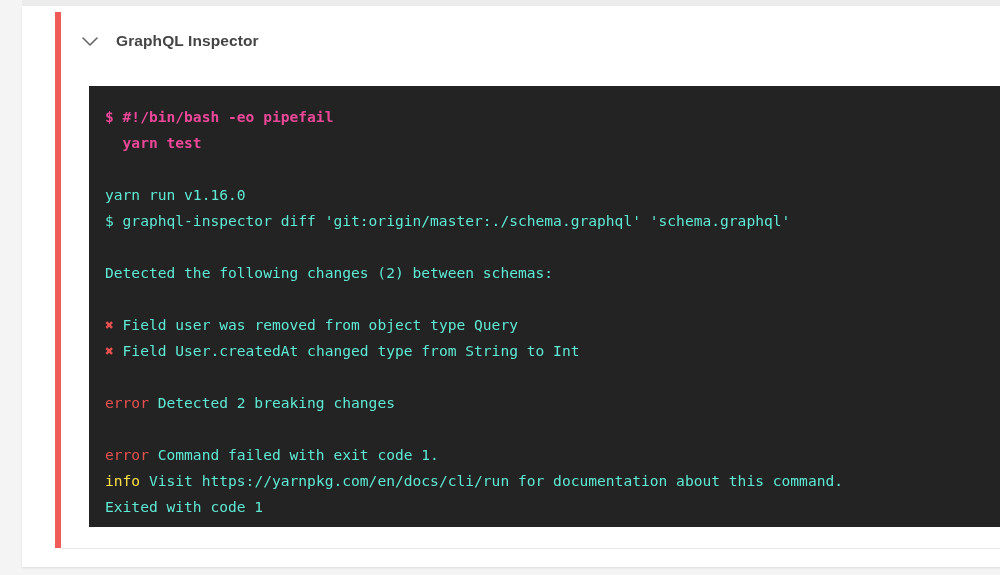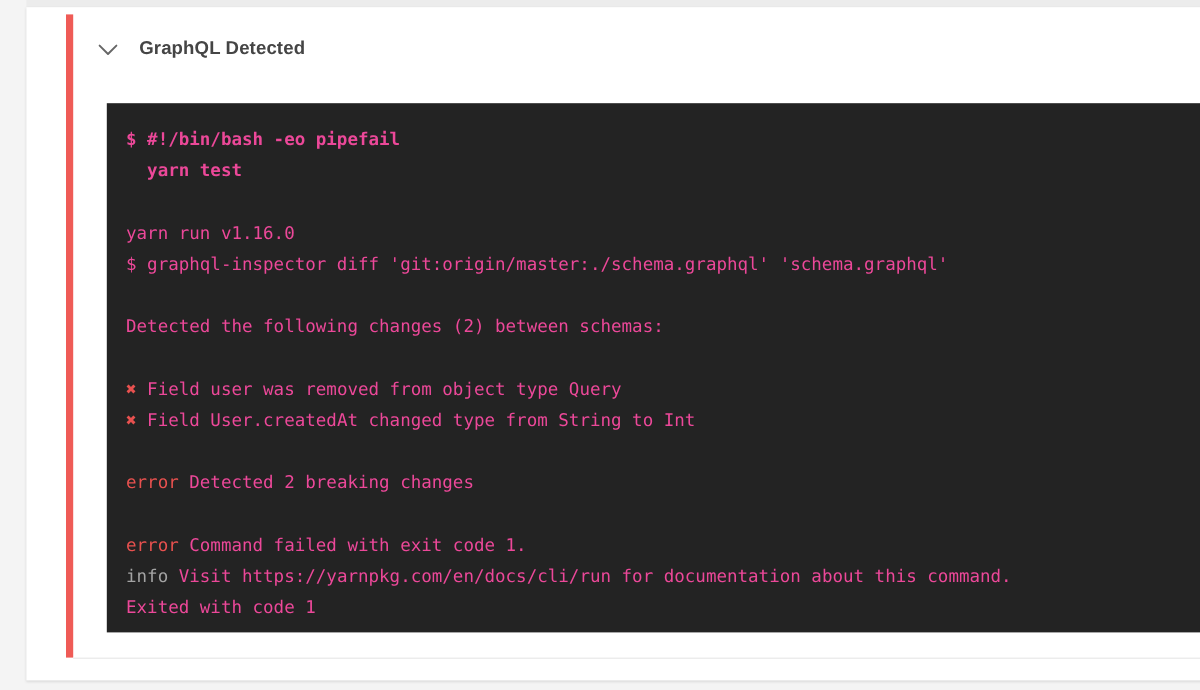--- a/index.html
+++ b/index.html
@@ -115,44 +115,44 @@
 
   .line {
     white-space: pre;
     height: 26px;
   }
 
   .line.blank { height: 26px; }
 
   .bold { font-weight: bold; color: #ec4899; }
   .err  { color: #e8514f; }
-  .info { color: #a3a3a3; }
+  .info { color: #fde047; }
   .xmark { color: #e8514f; font-weight: normal; }
-  .plain { color: #ec4899; }
+  .plain { color: #5eead4; }
 </style>
 </head>
 <body>
 
 <div id="app">
 
   <div class="page-gutter"></div>
 
   <div class="card-top-rule"></div>
 
   <div class="card">
 
     <div class="accent-bar"></div>
 
     <div class="header">
       <span class="chevron-icon">
         <svg viewBox="0 0 24 24" width="24" height="24" aria-hidden="true">
           <path d="M5 9 L12 16 L19 9" fill="none" stroke="#666666" stroke-width="1.6" stroke-linecap="round" stroke-linejoin="round"></path>
         </svg>
       </span>
-      <span class="header-title">GraphQL Detected</span>
+      <span class="header-title">GraphQL Inspector</span>
     </div>
 
     <div class="terminal">
       <div class="terminal-inner" id="terminal-lines"><div class="line"><span class="bold">$ #!/bin/bash -eo pipefail</span></div><div class="line"><span class="bold">  yarn test</span></div><div class="line blank">&nbsp;</div><div class="line"><span class="plain">yarn run v1.16.0</span></div><div class="line"><span class="plain">$ graphql-inspector diff 'git:origin/master:./schema.graphql' 'schema.graphql'</span></div><div class="line blank">&nbsp;</div><div class="line"><span class="plain">Detected the following changes (2) between schemas:</span></div><div class="line blank">&nbsp;</div><div class="line"><span class="xmark">✖</span><span class="plain"> Field user was removed from object type Query</span></div><div class="line"><span class="xmark">✖</span><span class="plain"> Field User.createdAt changed type from String to Int</span></div><div class="line blank">&nbsp;</div><div class="line"><span class="err">error</span><span class="plain"> Detected 2 breaking changes</span></div><div class="line blank">&nbsp;</div><div class="line"><span class="err">error</span><span class="plain"> Command failed with exit code 1.</span></div><div class="line"><span class="info">info</span><span class="plain"> Visit https://yarnpkg.com/en/docs/cli/run for documentation about this command.</span></div><div class="line"><span class="plain">Exited with code 1</span></div></div>
     </div>
 
     <div class="card-divider"></div>
 
   </div>
 

